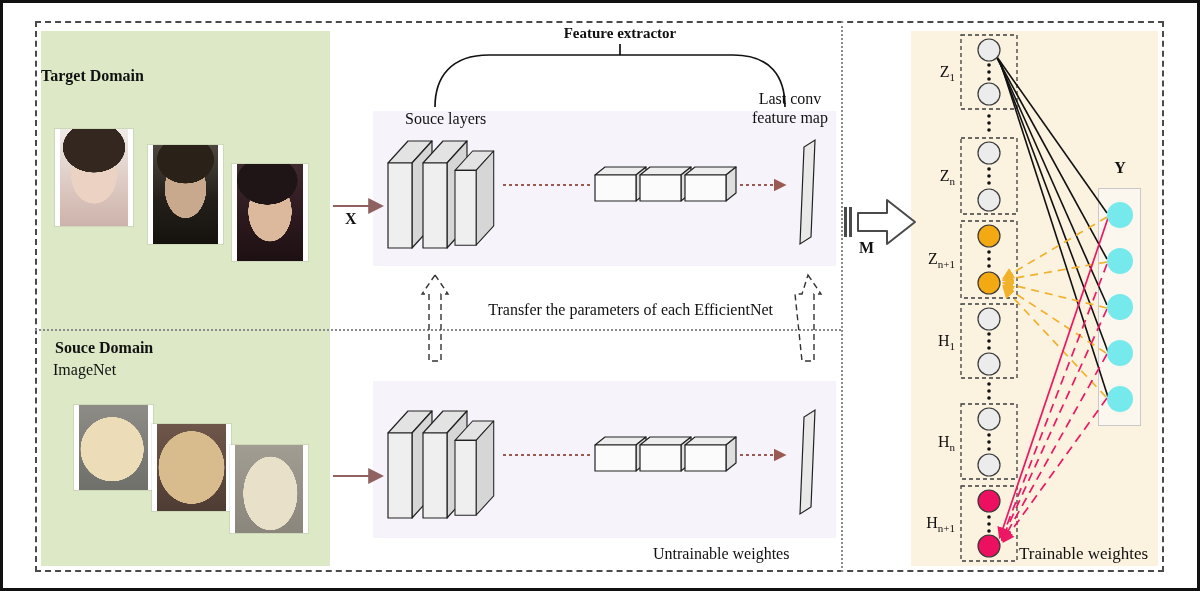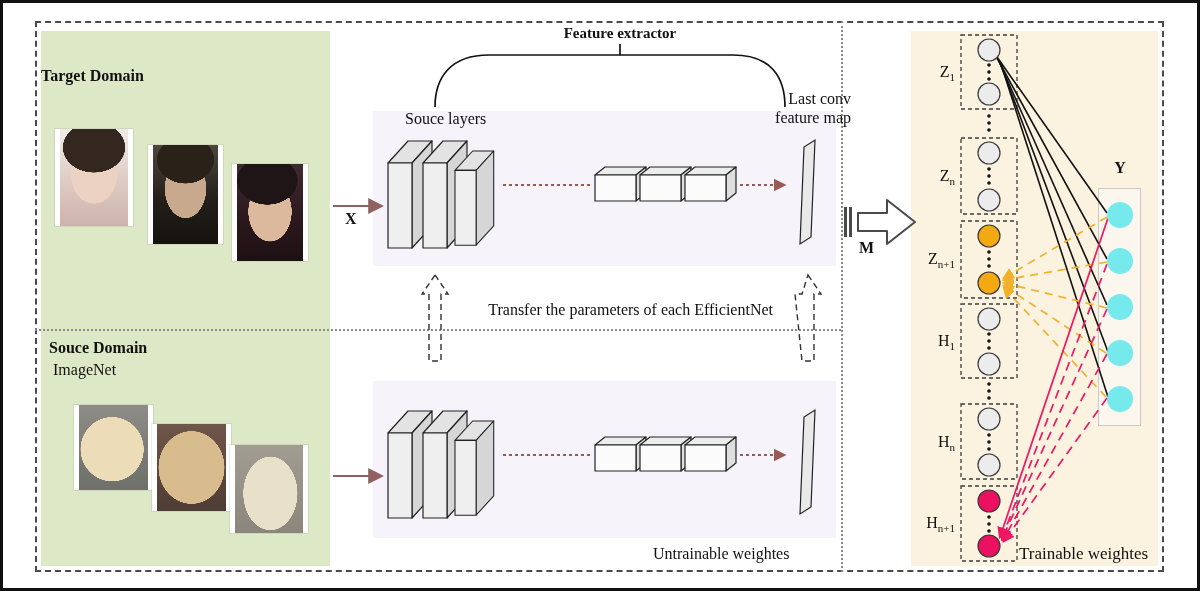--- a/index.html
+++ b/index.html
@@ -232,26 +232,26 @@
     <g>
       <circle cx="1117" cy="212" r="13" fill="#76e9ed"></circle>
       <circle cx="1117" cy="258" r="13" fill="#76e9ed"></circle>
       <circle cx="1117" cy="304" r="13" fill="#76e9ed"></circle>
       <circle cx="1117" cy="350" r="13" fill="#76e9ed"></circle>
       <circle cx="1117" cy="396" r="13" fill="#76e9ed"></circle>
     </g>
   </svg>
 
   <div class="txt b" style="left:38px;top:64px;font-size:16px;">Target Domain</div>
-  <div class="txt b" style="left:46px;top:336px;font-size:16px;">Souce Domain</div>
+  <div class="txt b" style="left:52px;top:336px;font-size:16px;">Souce Domain</div>
   <div class="txt" style="left:50px;top:358px;font-size:16px;">ImageNet</div>
 
   <div class="txt b" style="left:517px;top:22px;width:200px;text-align:center;font-size:15px;">Feature extractor</div>
   <div class="txt" style="left:402px;top:107px;font-size:16px;">Souce layers</div>
-  <div class="abs" style="left:726px;top:86px;width:122px;text-align:right;font-size:16px;line-height:19px;">
+  <div class="abs" style="left:726px;top:86px;width:122px;text-align:center;font-size:16px;line-height:19px;">
     <div>Last conv</div>
     <div>feature map</div>
   </div>
 
   <div class="txt" style="left:470px;top:298px;width:300px;text-align:right;font-size:16px;">Transfer the parameters of each EfficientNet</div>
   <div class="txt" style="left:650px;top:542px;font-size:16px;">Untrainable weightes</div>
   <div class="txt" style="left:1016px;top:541px;font-size:17px;">Trainable weightes</div>
 
   <div class="txt b" style="left:342px;top:207px;font-size:16px;">X</div>
   <div class="txt b" style="left:856px;top:236px;font-size:16px;">M</div>

